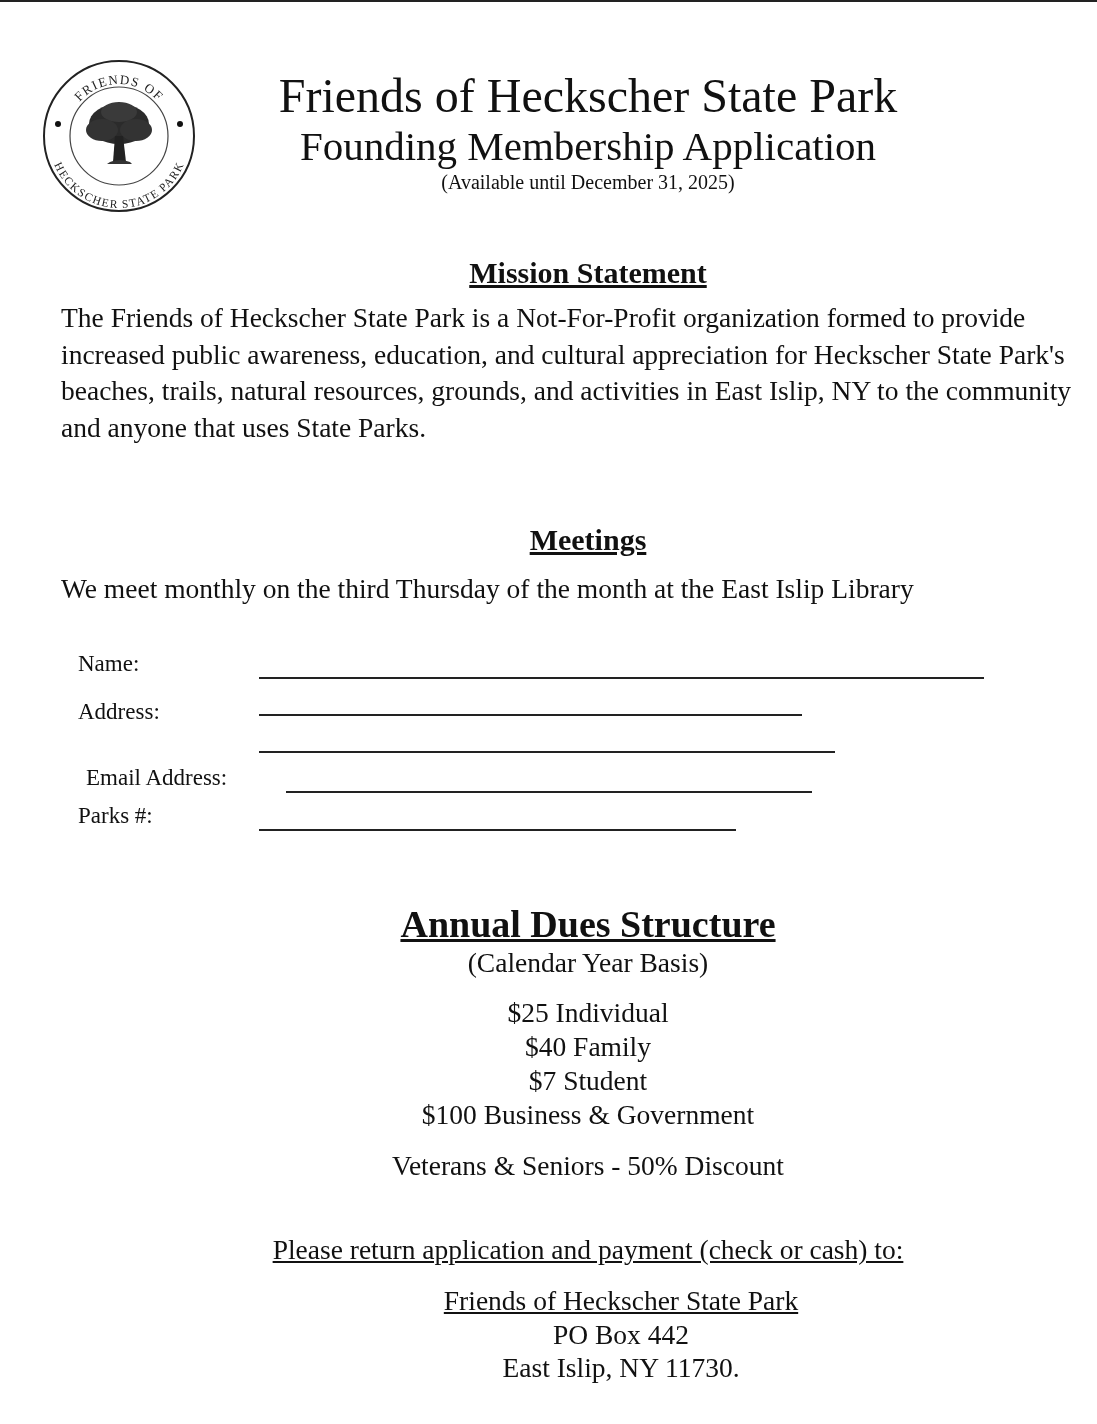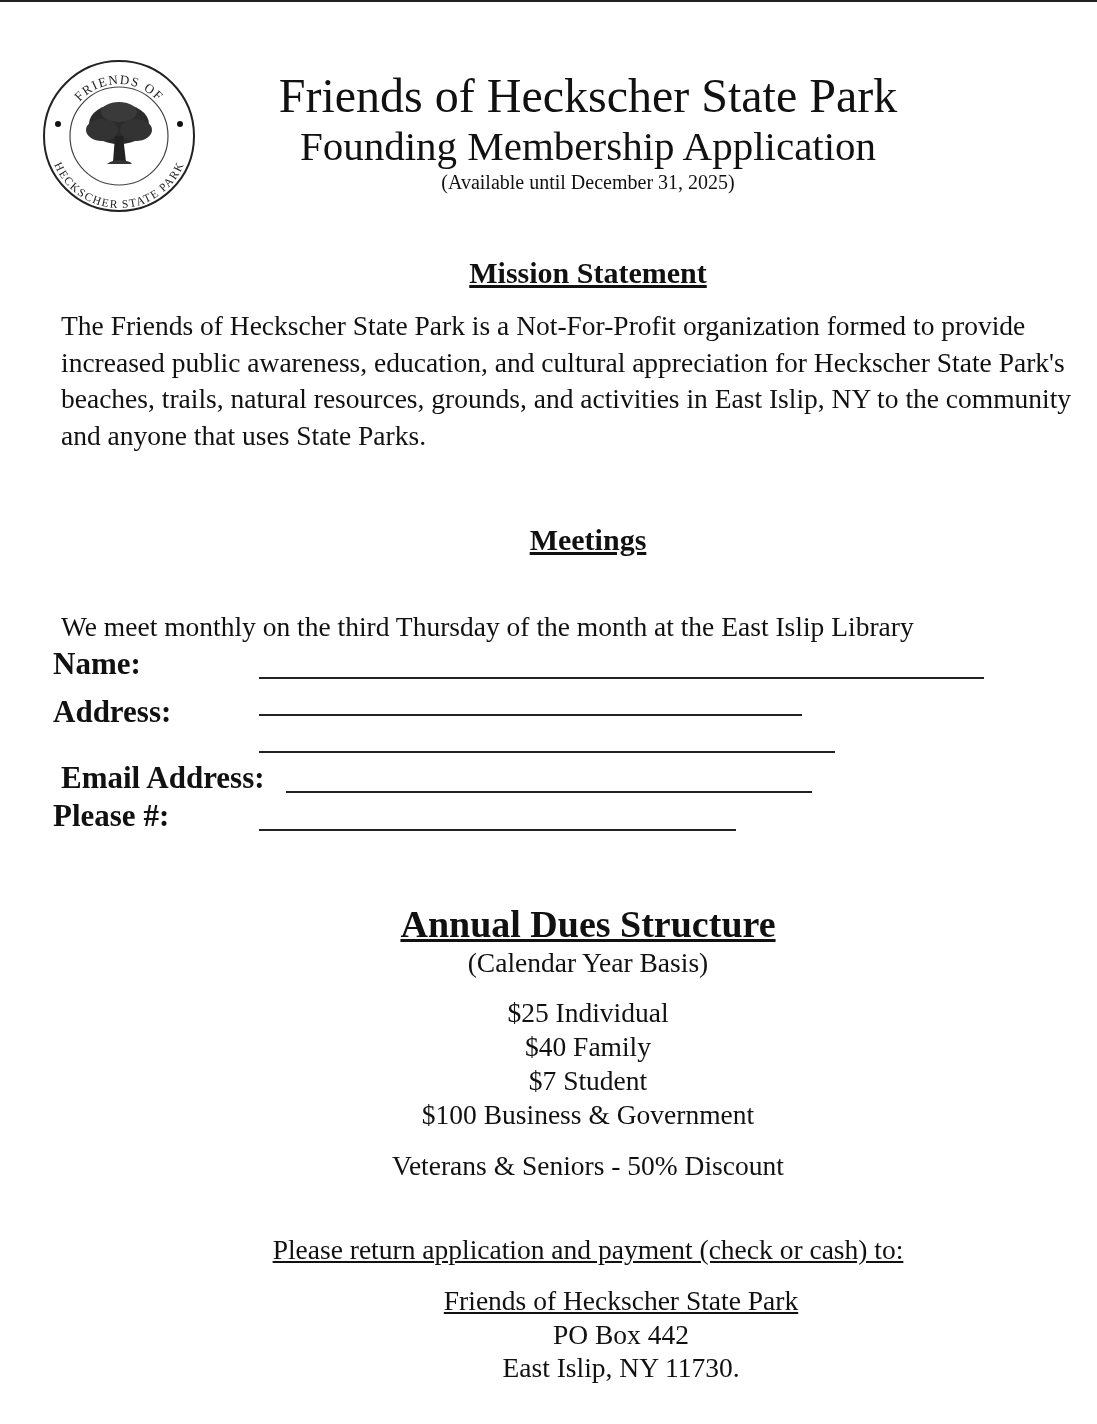--- a/index.html
+++ b/index.html
@@ -9,24 +9,24 @@
   }
   .topline { position: absolute; left: 0; top: 0; width: 1097px; height: 2px; background: #222; }
   .seal { position: absolute; left: 40px; top: 58px; width: 158px; height: 156px; }
   .abs { position: absolute; white-space: nowrap; }
   .center { text-align: center; }
   .title { left: 0; width: 1176px; top: 68px; font-size: 48px; line-height: 56px; }
   .subtitle { left: 0; width: 1176px; top: 122px; font-size: 41px; line-height: 48px; }
   .avail { left: 0; width: 1176px; top: 170px; font-size: 20px; line-height: 24px; }
   .h2 { font-weight: bold; text-decoration: underline; font-size: 30px; line-height: 36px; }
   .mission-h { left: 0; width: 1176px; top: 255px; }
-  .para { left: 61px; top: 308px; font-size: 27.5px; line-height: 36.5px; white-space: normal; width: 1030px; }
+  .para { left: 61px; top: 300px; font-size: 27.5px; line-height: 36.5px; white-space: normal; width: 1030px; }
   .meet-h { left: 0; width: 1176px; top: 522px; }
-  .meet-text { left: 61px; top: 609px; font-size: 27.5px; line-height: 36px; }
-  .lbl { font-size: 31px; line-height: 36px; left: 53px; font-weight: bold; }
+  .meet-text { left: 61px; top: 571px; font-size: 27.5px; line-height: 36px; }
+  .lbl { font-size: 23px; line-height: 36px; left: 78px; }
   .line { position: absolute; height: 2px; background: #222; }
   .dues-h { left: 0; width: 1176px; top: 902px; font-size: 38px; line-height: 44px; font-weight: bold; text-decoration: underline; }
   .basis { left: 0; width: 1176px; top: 946px; font-size: 27.5px; line-height: 34px; }
   .rate { left: 0; width: 1176px; font-size: 27.5px; line-height: 34px; }
   .return { left: 0; width: 1176px; top: 1233px; font-size: 27.5px; line-height: 34px; text-decoration: underline; }
   .addr { left: 0; width: 1242px; font-size: 27.5px; line-height: 34px; }
   .u { text-decoration: underline; }
 </style>
 </head>
 <body>
@@ -71,21 +71,21 @@
 <div class="abs lbl" style="top:646px;">Name:</div>
 <div class="line" style="left:259px; top:677px; width:725px;"></div>
 
 <div class="abs lbl" style="top:684px;margin-top:10px;">Address:</div>
 <div class="line" style="left:259px; top:714px; width:543px;"></div>
 <div class="line" style="left:259px; top:751px; width:576px;"></div>
 
 <div class="abs lbl" style="top:760px;margin-left:8px;">Email Address:</div>
 <div class="line" style="left:286px; top:791px; width:526px;"></div>
 
-<div class="abs lbl" style="top:798px;">Please #:</div>
+<div class="abs lbl" style="top:798px;">Parks #:</div>
 <div class="line" style="left:259px; top:829px; width:477px;"></div>
 
 <div class="abs center dues-h">Annual Dues Structure</div>
 <div class="abs center basis">(Calendar Year Basis)</div>
 <div class="abs center rate" style="top:996px;">$25 Individual</div>
 <div class="abs center rate" style="top:1030px;">$40 Family</div>
 <div class="abs center rate" style="top:1064px;">$7 Student</div>
 <div class="abs center rate" style="top:1098px;">$100 Business &amp; Government</div>
 <div class="abs center rate" style="top:1149px;">Veterans &amp; Seniors - 50% Discount</div>
 

